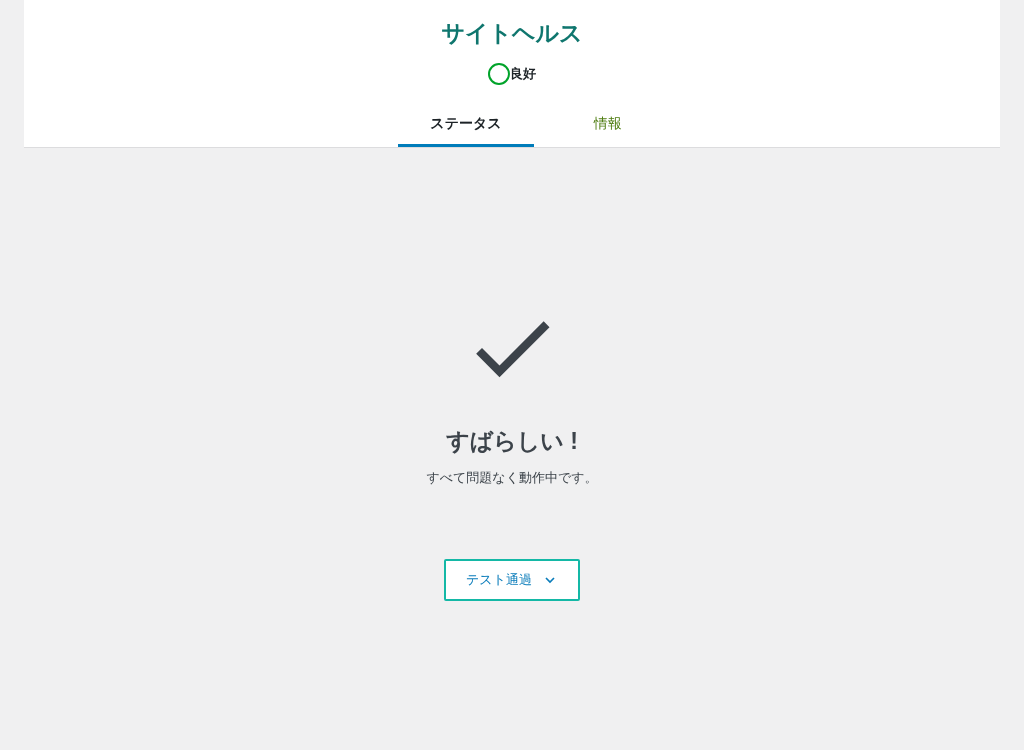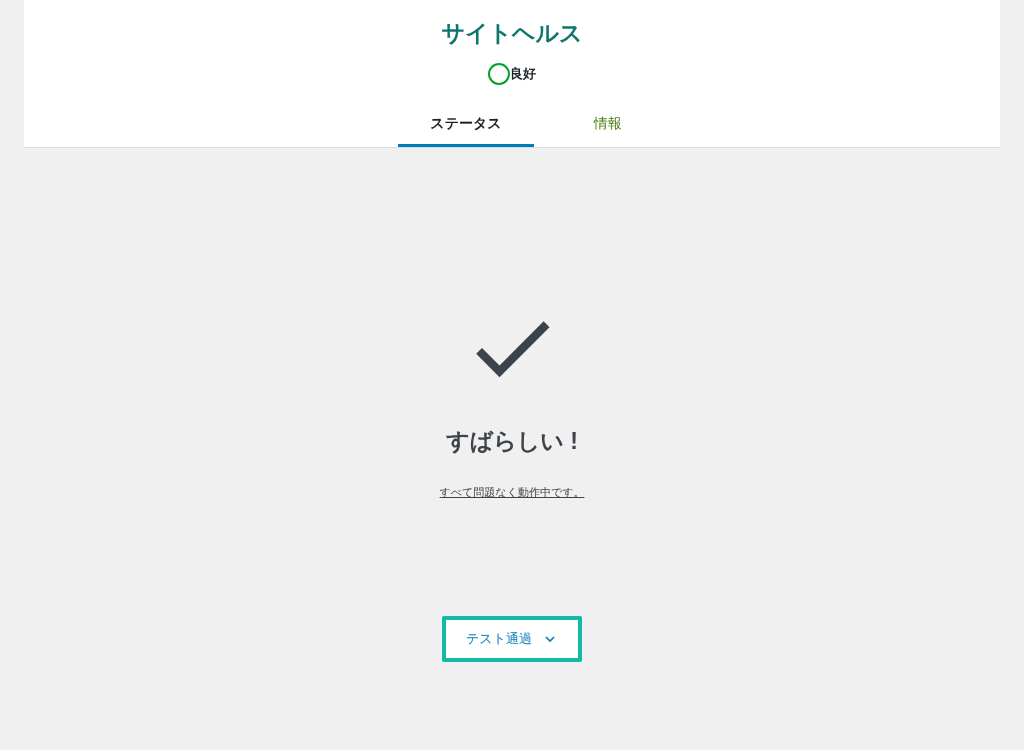--- a/index.html
+++ b/index.html
@@ -82,40 +82,38 @@
     }
     .check-icon {
       width: 100px;
       height: 100px;
       fill: #3c434a;
     }
     .headline {
       font-size: 23px;
       font-weight: 700;
       color: #3c434a;
-      margin-bottom: 28px;
+      margin-bottom: 12px;
     }
     .subline {
-      font-size: 11px;
+      font-size: 13px;
       color: #3c434a;
-      margin-bottom: 100px;
-      text-decoration: underline;
+      margin-bottom: 72px;
     }
     .test-button {
       display: inline-flex;
       align-items: center;
       gap: 10px;
       background: #fff;
-      border: 4px solid #14b8a6;
+      border: 2px solid #14b8a6;
       color: #0a7cba;
       font-size: 13px;
       padding: 10px 20px;
       cursor: pointer;
       border-radius: 2px;
-      margin-top: 16px;
     }
     .chevron {
       width: 16px;
       height: 16px;
       stroke: #0a7cba;
       stroke-width: 2.5;
       fill: none;
     }
   </style>
 </head>

